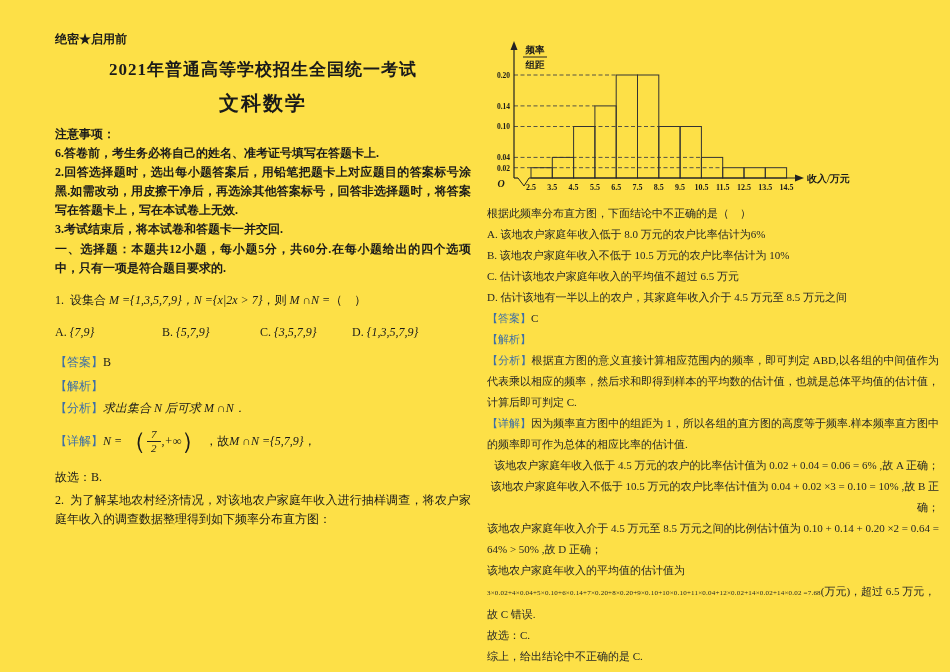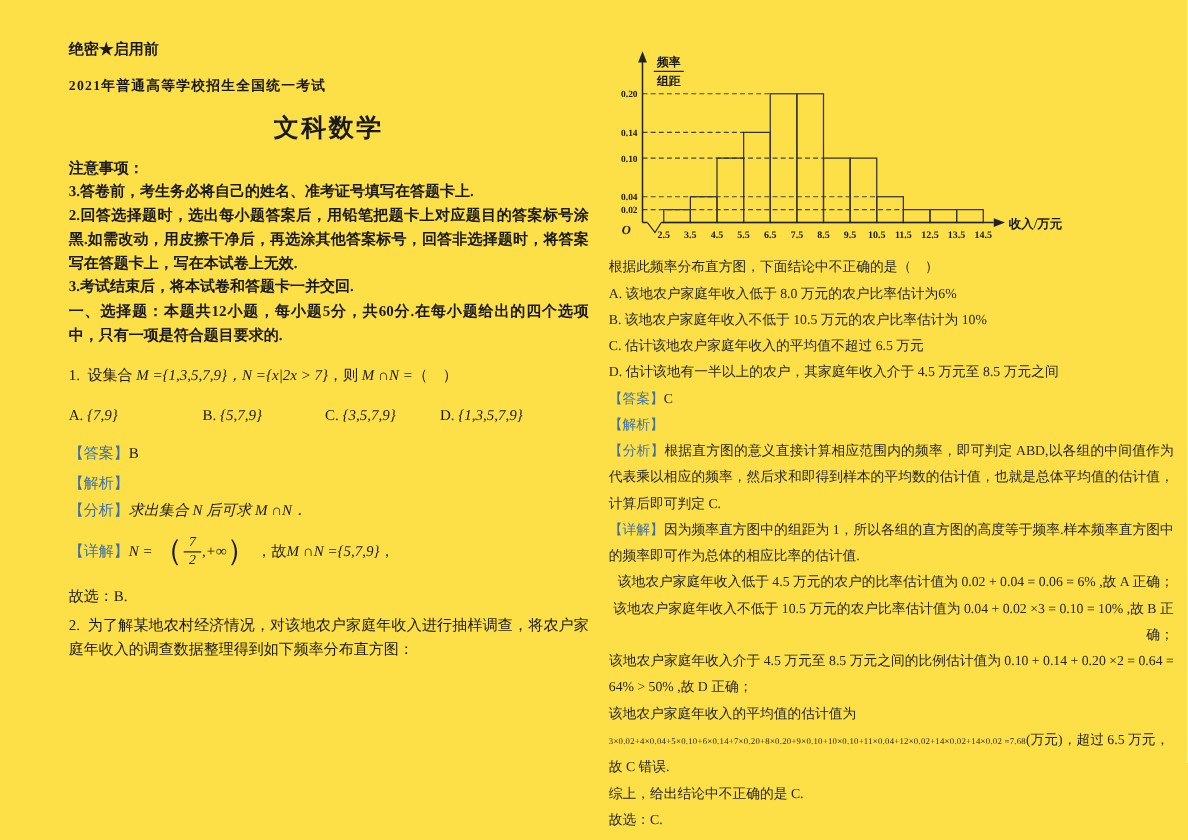--- a/index.html
+++ b/index.html
@@ -1,21 +1,21 @@
 <!DOCTYPE html>
 <html><head>
 <meta charset="utf-8">
 <style>
   html,body{margin:0;padding:0;background:#ffffff;}
   .page{position:relative;width:950px;height:672px;background:#fde047;overflow:hidden;
         font-family:"Liberation Serif","DejaVu Serif",serif;color:#1a1a1a;}
   
   .col-left{position:absolute;left:55px;top:30px;width:416px;font-size:12px;line-height:19px;}
   .secret{font-weight:bold;}
-  .title{font-weight:bold;font-size:11px;margin-top:11px;letter-spacing:1px;}
+  .title{font-weight:bold;font-size:17px;text-align:center;margin-top:11px;letter-spacing:1px;}
   .subject{font-weight:bold;font-size:20px;text-align:center;margin-top:15px;letter-spacing:2px;}
   .notice-head{font-weight:bold;margin-top:12px;}
   .notice{font-weight:bold;text-align:justify;text-align-last:left;}
   .section-head{font-weight:bold;text-align:justify;text-align-last:left;margin-top:1px;}
   .q1-stem{margin-top:13px;}
   .math{font-style:italic;}
   .opt-row{margin-top:13px;display:flex;}
   .opt-a{width:107px;} .opt-b{width:98px;} .opt-c{width:92px;} .opt-d{flex:1;}
   .blue{color:#3e6fa6;}
   .ans-line{margin-top:11px;}
@@ -42,21 +42,21 @@
 <body>
 
 <div class="page">
 
   <div class="col-left">
     <div class="secret">绝密★启用前</div>
     <div class="title">2021年普通高等学校招生全国统一考试</div>
     <div class="subject">文科数学</div>
 
     <div class="notice-head">注意事项：</div>
-    <div class="notice">3.答卷前，考生务必将自己的姓名、准考证号填写在答题卡上.</div>
+    <div class="notice">6.答卷前，考生务必将自己的姓名、准考证号填写在答题卡上.</div>
     <div class="notice">2.回答选择题时，选出每小题答案后，用铅笔把题卡上对应题目的答案标号涂黑.如需改动，用皮擦干净后，再选涂其他答案标号，回答非选择题时，将答案写在答题卡上，写在本试卷上无效.</div>
     <div class="notice">3.考试结束后，将本试卷和答题卡一并交回.</div>
 
     <div class="section-head">一、选择题：本题共12小题，每小题5分，共60分.在每小题给出的四个选项中，只有一项是符合题目要求的.</div>
 
     <div class="q1-stem">
       <span>1.</span>&nbsp;
       <span>设集合</span>
       <span class="math">M ={1,3,5,7,9}，N ={x|2x &gt; 7}</span><span>，则</span>
       <span class="math">M ∩N =</span><span>（　）</span>
@@ -172,16 +172,16 @@
     </div>
 
     <div class="p mt">该地农户家庭年收入低于 4.5 万元的农户的比率估计值为 0.02 + 0.04 = 0.06 = 6% ,故 A 正确；</div>
     <div class="p mt">该地农户家庭年收入不低于 10.5 万元的农户比率估计值为 0.04 + 0.02 ×3 = 0.10 = 10% ,故 B 正确；</div>
     <div class="p mt just">该地农户家庭年收入介于 4.5 万元至 8.5 万元之间的比例估计值为 0.10 + 0.14 + 0.20 ×2 = 0.64 = 64% &gt; 50% ,故 D 正确；</div>
 
     <div class="p mt-s">该地农户家庭年收入的平均值的估计值为</div>
     <div class="p">
       <span class="formula-small">3×0.02+4×0.04+5×0.10+6×0.14+7×0.20+8×0.20+9×0.10+10×0.10+11×0.04+12×0.02+14×0.02+14×0.02 =7.68</span><span>(万元)，超过 6.5 万元，故 C 错误.</span>
     </div>
+    <div class="p">故选：C.</div>
     <div class="p">综上，给出结论中不正确的是 C.</div>
-    <div class="p">故选：C.</div>
   </div>
 </div>
 
 </body></html>

